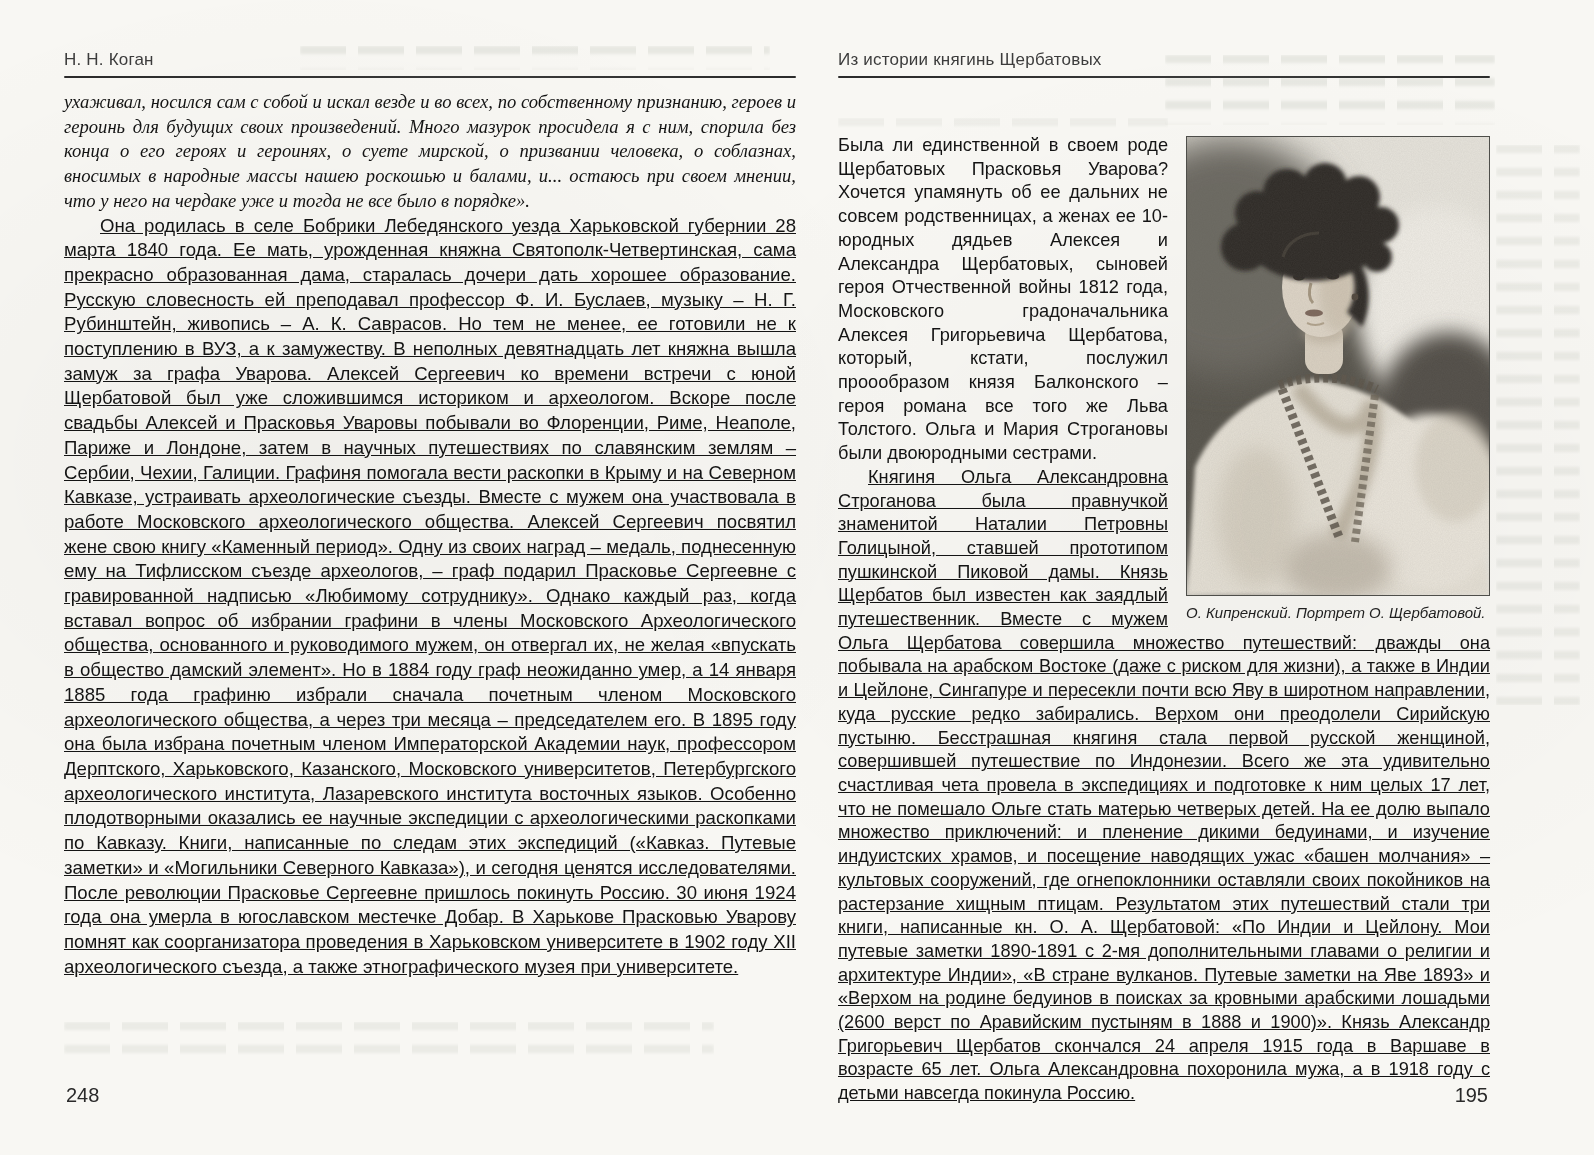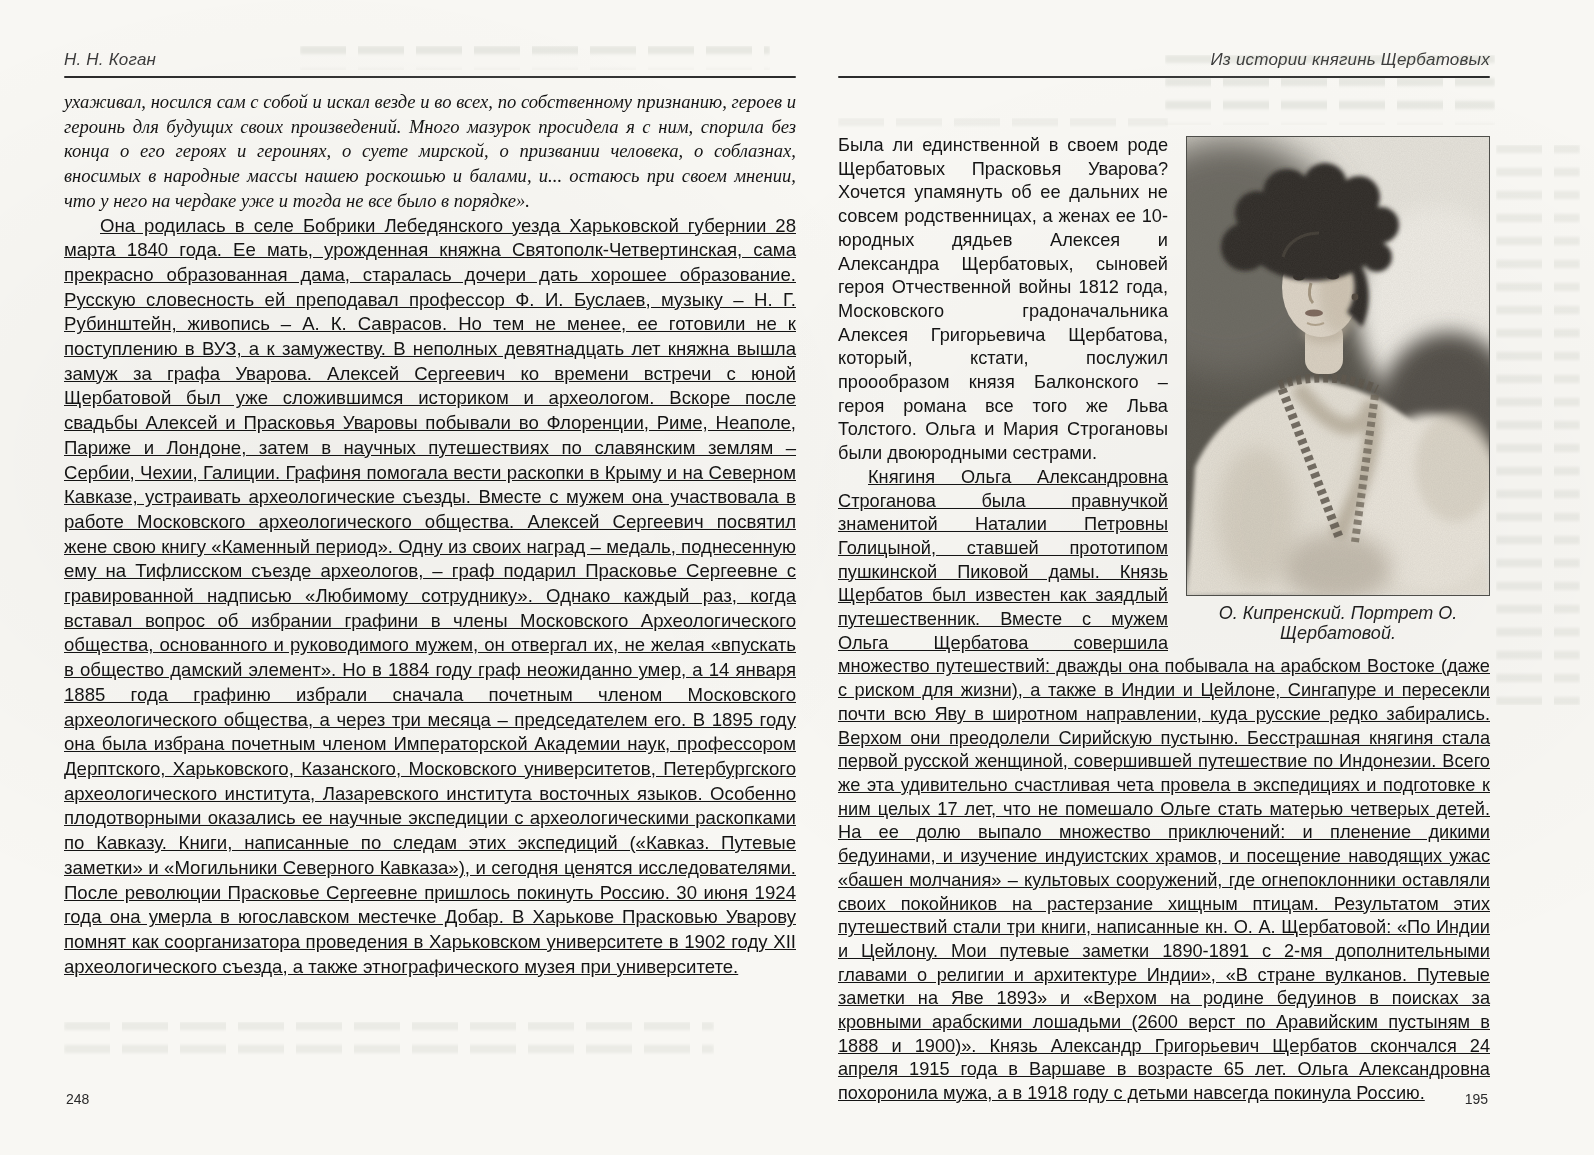--- a/index.html
+++ b/index.html
@@ -14,51 +14,51 @@
     background:
       radial-gradient(ellipse 900px 700px at 20% 40%, rgba(0,0,0,0.035), transparent 70%),
       radial-gradient(ellipse 900px 700px at 78% 45%, rgba(0,0,0,0.03), transparent 70%),
       linear-gradient(#f8f7f3,#f8f7f3);
   }
   .page{position:absolute;top:0;height:1155px;}
   .page-left{left:64px;width:732px;}
   .page-right{left:838px;width:652px;}
 
   .running-head{position:absolute;top:50px;width:100%;
-    font-style:italic;font-size:17px;color:#3c3c3c;letter-spacing:.2px;}
-  .running-head.rh-right{text-align:right;}
+    font-size:17px;color:#3c3c3c;letter-spacing:.2px;}
+  .running-head.rh-right{text-align:left;}
   .head-rule{position:absolute;top:76px;width:100%;height:2px;
     background:linear-gradient(to right,#2b2b2b,#3a3a3a 60%,#2b2b2b);border-radius:1px;}
 
   .body-text{position:absolute;top:90px;left:0;right:0;
     font-size:18.6px;line-height:24.7px;text-align:justify;
     color:#141414;}
   .body-text p{margin:0;}
   .para-quote{font-style:italic;font-family:Liberation Serif, serif;}
   .para-indent{text-indent:36px;text-decoration:underline;}
 
-  .page-number{position:absolute;bottom:48px;font-size:14px;color:#2a2a2a;}
+  .page-number{position:absolute;bottom:48px;font-size:20px;color:#2a2a2a;}
   .pn-left{left:2px;}
   .pn-right{right:2px;}
 
   
   .article-title{position:absolute;top:88px;left:0;margin:0;
     font-size:23px;font-weight:bold;color:#1d1d1d;
     font-variant:small-caps;letter-spacing:.4px;}
   .article{position:absolute;top:134px;left:0;right:0;
     font-size:18.2px;line-height:23.7px;text-align:justify;color:#141414;}
   .article p{margin:0;}
   .article .para-indent{text-indent:30px;}
 
   figure.portrait{float:right;width:304px;margin:2px 0 8px 18px;padding:0;}
   .img-frame{width:302px;height:458px;border:1px solid #4e4e4a;
     background:#e7e4dd;box-shadow:inset 0 0 0 1px #bdbab2;overflow:hidden;}
   .img-frame svg{display:block;width:100%;height:100%;}
-  figcaption{font-style:italic;font-size:18px;line-height:20px;
-    color:#1f1f1f;margin-top:7px;text-align:center;}
+  figcaption{font-style:italic;font-size:15px;line-height:20px;
+    color:#1f1f1f;margin-top:7px;text-align:left;}
 
   
   .ghost{position:absolute;opacity:.13;filter:blur(1.4px);pointer-events:none;
     background:
       repeating-linear-gradient(to bottom, rgba(96,108,88,.85) 0 8px, transparent 8px 23px);
     -webkit-mask-image:repeating-linear-gradient(to right,#000 0 46px,transparent 46px 58px);
             mask-image:repeating-linear-gradient(to right,#000 0 46px,transparent 46px 58px);
   }
   .ghost-a{left:300px;top:46px;width:470px;height:24px;}
   .ghost-b{left:1165px;top:55px;width:330px;height:70px;}

